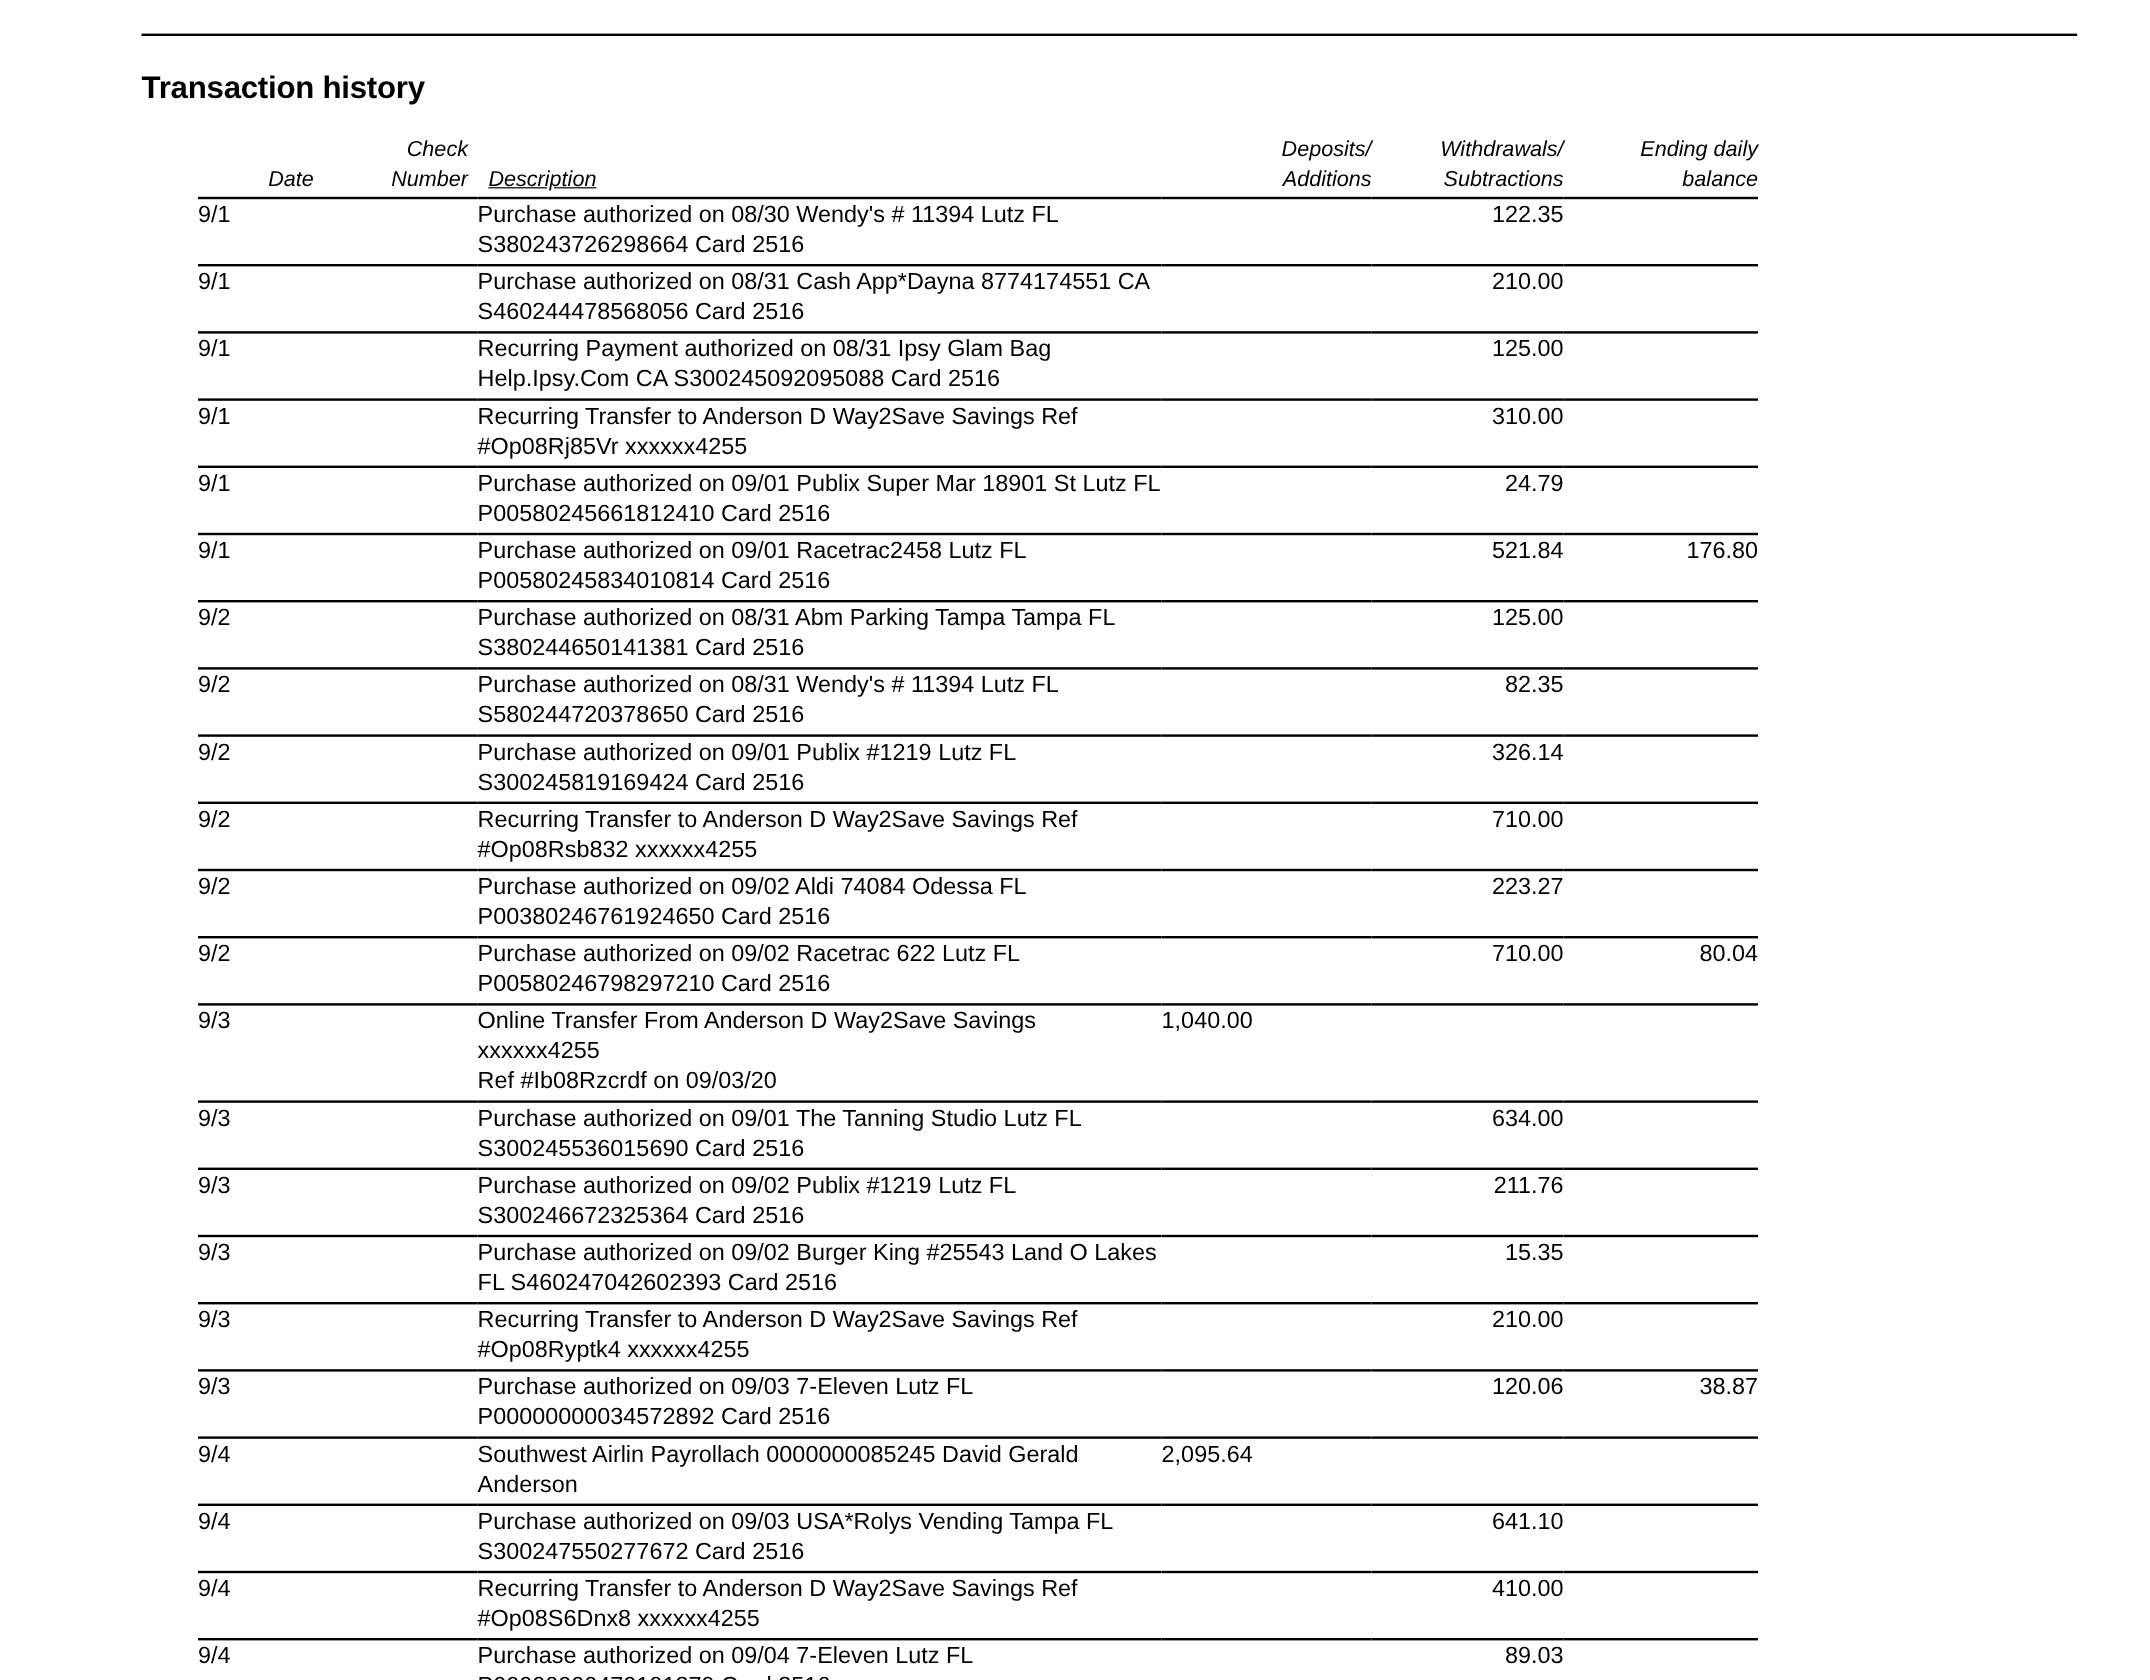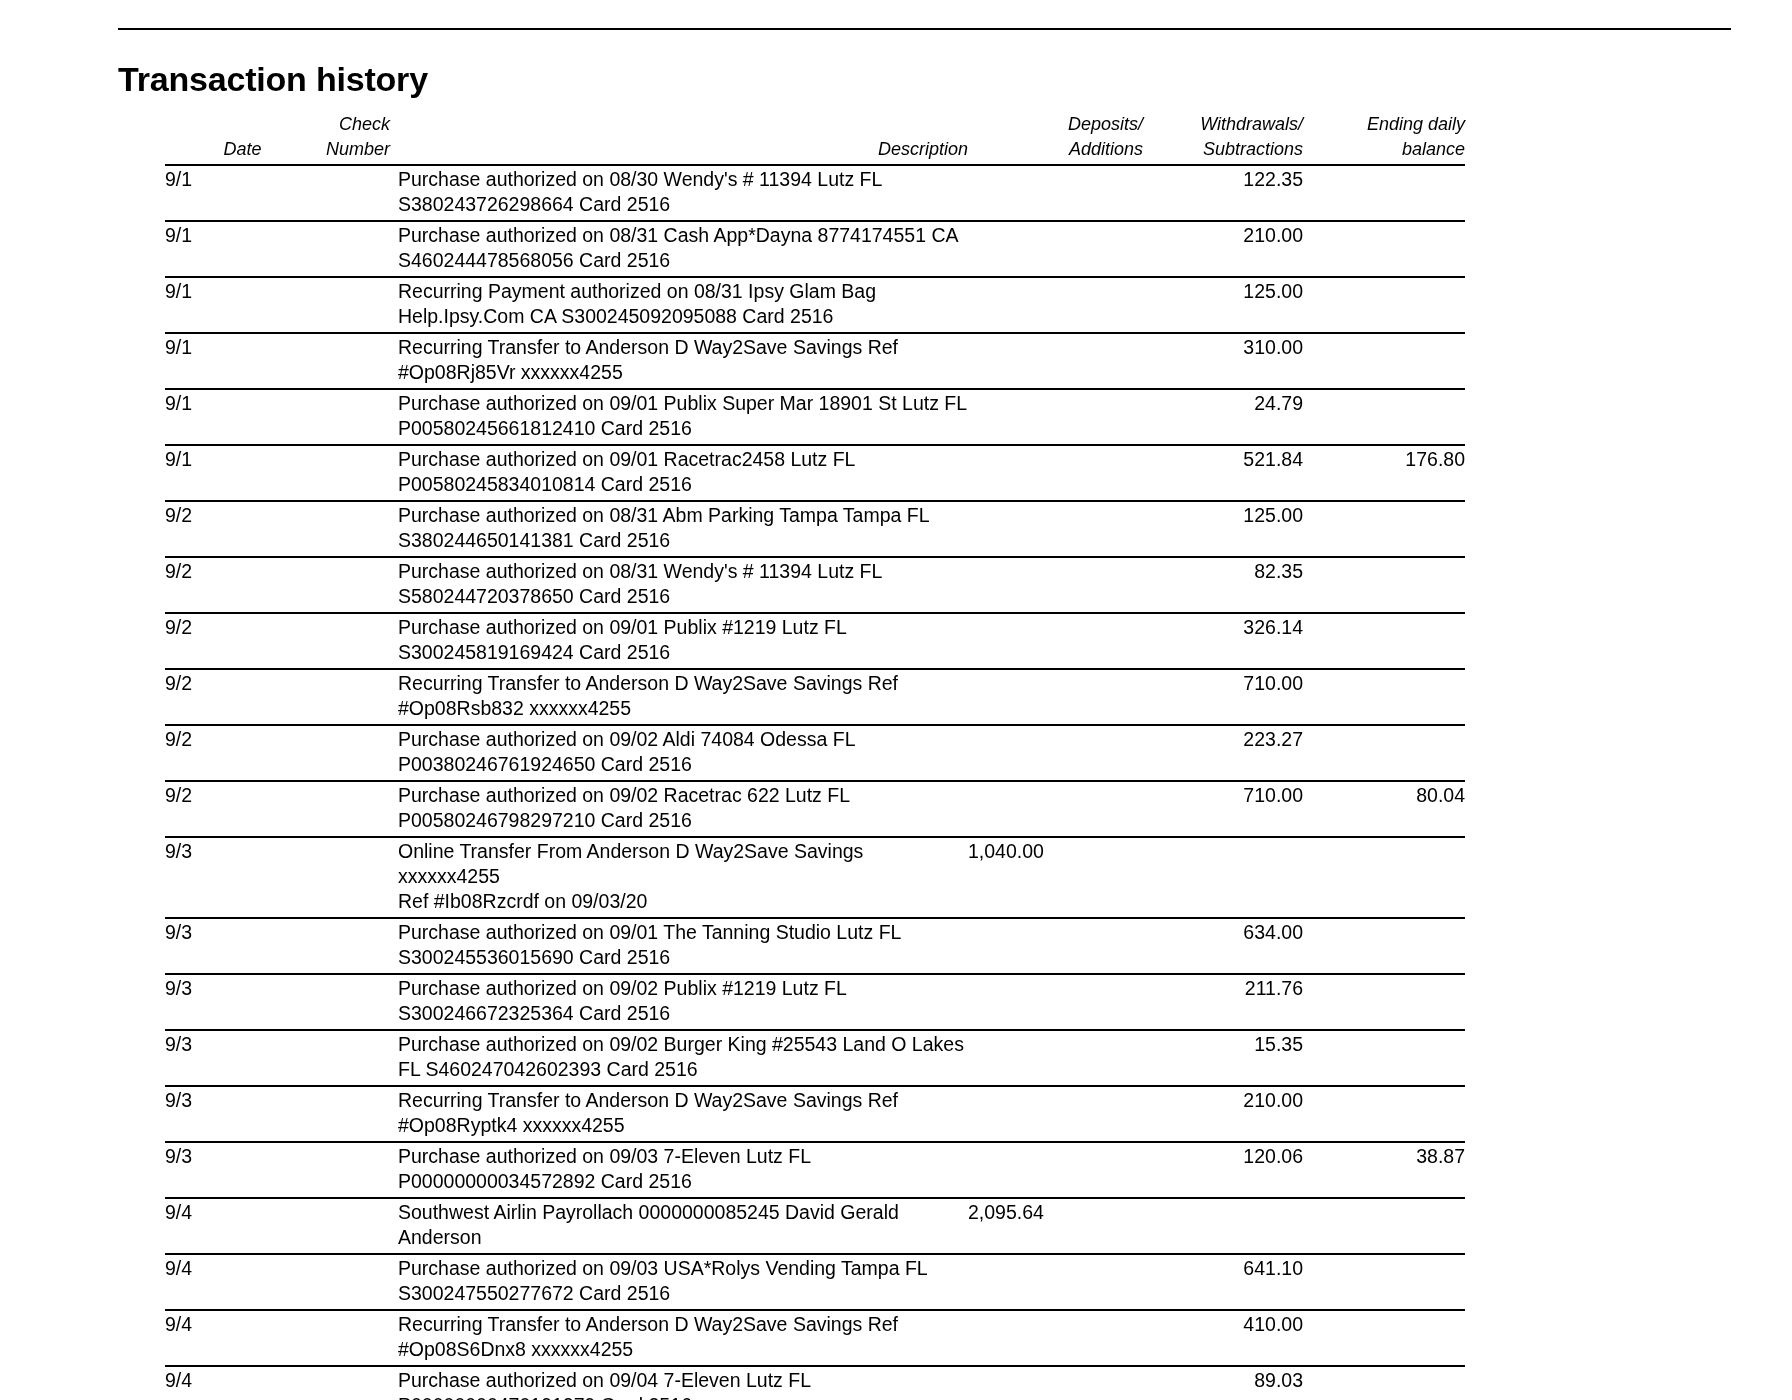--- a/index.html
+++ b/index.html
@@ -31,21 +31,21 @@
     top: 28px;
     width: 1613px;
     height: 2px;
     background: #000000;
   }
 
   .page-title {
     position: absolute;
     left: 118px;
     top: 38px;
-    font-size: 34px;
+    font-size: 26px;
     font-weight: bold;
     letter-spacing: -0.2px;
     line-height: 36px;
   }
 
   
   .txn-table {
     position: absolute;
     left: 165px;
     top: 112px;
@@ -68,21 +68,21 @@
     font-size: 18px;
     vertical-align: bottom;
     padding: 0 0 2px 0;
     line-height: 25px;
   }
   thead th .hdr-l1 { display: block; }
   thead th .hdr-l2 { display: block; }
 
   th.h-date   { text-align: center; }
   th.h-check  { text-align: right; padding-right: 8px; }
-  th.h-desc   { text-align: right; padding-left: 9px; }
+  th.h-desc   { text-align: left; padding-left: 9px; text-decoration: underline; }
   th.h-dep    { text-align: right; }
   th.h-wd     { text-align: right; }
   th.h-bal    { text-align: right; }
 
   tbody tr.txn-row > td {
     border-top: 2px solid #000000;
     padding: 1px 0 3px 0;
     vertical-align: top;
   }
   tbody tr.txn-row:first-child > td { border-top: 2px solid #000000; }

